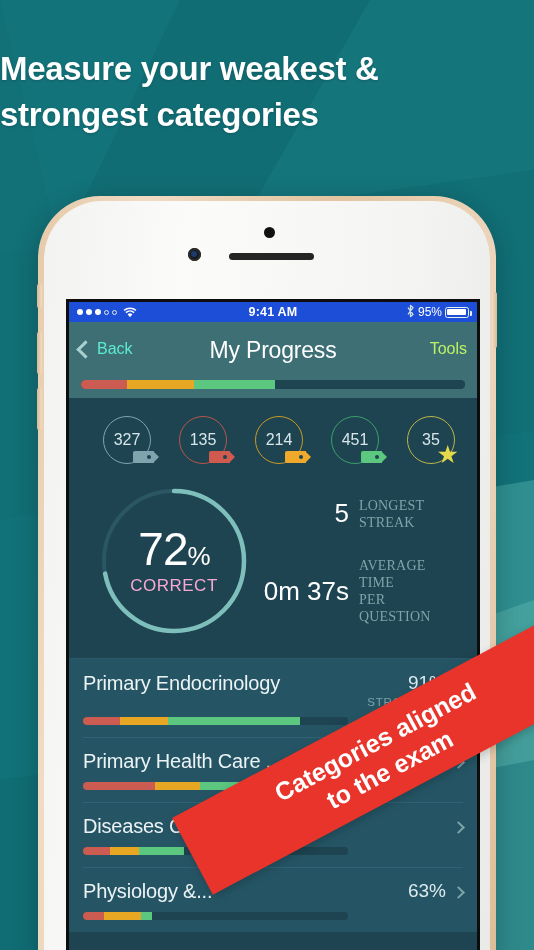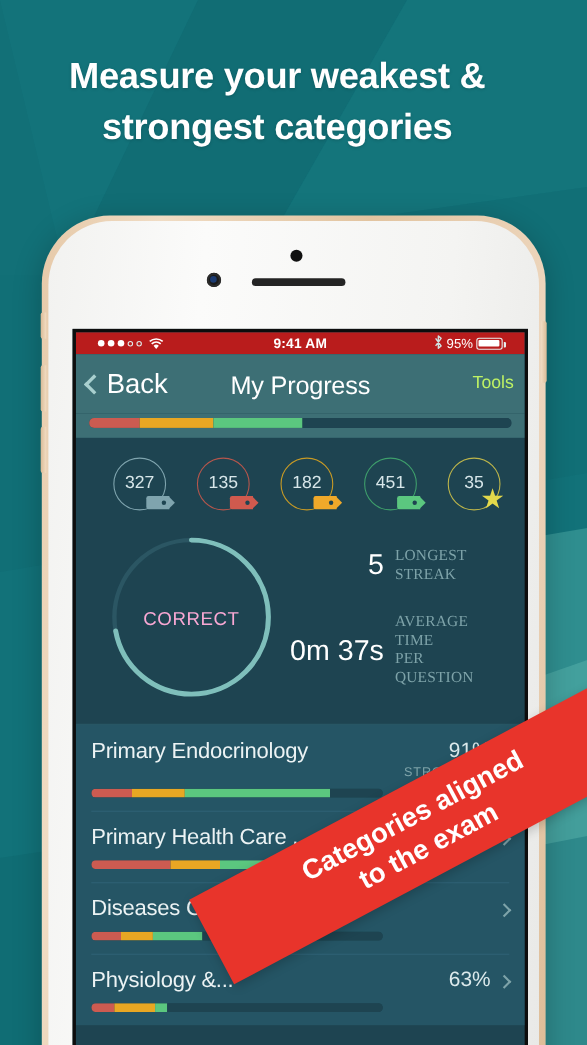--- a/index.html
+++ b/index.html
@@ -10,21 +10,21 @@
     overflow:hidden;
     position:relative;
   }
 
   
   #bg { position:absolute; inset:0; z-index:0; }
 
   
   .headline {
     position:absolute; top:46px; left:0; width:504px;
-    z-index:5; text-align:center; color:#ffffff;
+    z-index:5; text-align:left; color:#ffffff;
     font-size:33px; font-weight:bold; line-height:1.38;
     letter-spacing:-0.3px;
     text-shadow:0 1px 3px rgba(0,0,0,.18);
   }
 
   
   .phone {
     position:absolute; left:38px; top:196px;
     width:458px; height:800px; z-index:6;
   }
@@ -69,22 +69,22 @@
   }
 
   
   .screen {
     position:absolute; left:22px; top:98px; width:414px; height:702px;
     background:#1E4451; overflow:hidden;
     border:3px solid #0d0d0d;
   }
 
   .statusbar {
-    height:20px; background:#b91c1c; color:#fff;
-    display:flex; align-items:center; padding:0 20px;
+    height:20px; background:#1d4ed8; color:#fff;
+    display:flex; align-items:center; padding:0 8px;
     font-size:12px; position:relative;
   }
   .sb-dots { display:flex; align-items:center; gap:3px; }
   .dot { width:6px; height:6px; border-radius:50%; background:#fff; }
   .dot.hollow { background:transparent; border:1px solid #dfeaea; width:5px; height:5px; }
   .sb-wifi { margin-left:6px; display:flex; align-items:flex-end; }
   .sb-time {
     position:absolute; left:0; right:0; text-align:center;
     font-size:12.5px; font-weight:bold; letter-spacing:.2px;
   }
@@ -101,21 +101,21 @@
     width:2.2px; height:5px; background:#e7f0f0; border-radius:0 1px 1px 0;
   }
   .battery i { display:block; height:100%; width:95%; background:#fff; border-radius:1px; }
 
   .navbar {
     height:54px; background:#3D6F75; position:relative;
     display:flex; align-items:center; padding:0 10px;
   }
   .nav-back {
     display:flex; align-items:center; gap:2px;
-    color:#ffffff; font-size:25px; font-weight:300;
+    color:#5eead4; font-size:16px; font-weight:300;
   }
   .chev-back { width:13px; height:13px; border-left:3px solid #a9d0cf; border-bottom:3px solid #a9d0cf;
                transform:rotate(45deg); margin-right:3px; }
   .nav-center {
     position:absolute; left:0; right:0; top:16px; text-align:center; pointer-events:none;
   }
   .nav-title { color:#ffffff; font-size:23px; font-weight:400; line-height:1.1; letter-spacing:-.2px; }
   .nav-sub {
     margin-top:1px; font-size:11.5px; color:#c2d9d9;
     display:flex; align-items:center; justify-content:center; gap:4px;
@@ -304,21 +304,21 @@
             </div>
             <div class="badge" data-name="badge-incorrect">
               <div class="ring" data-name="badge-ring" style="border-color:#B5564C"></div>
               <div class="num" data-name="badge-value">135</div>
               <div class="tag" data-name="tag-icon" style="background: rgb(208, 90, 78); --c: #D05A4E;">
                 <i></i>
               </div>
             </div>
             <div class="badge" data-name="badge-partial">
               <div class="ring" data-name="badge-ring" style="border-color:#C79A25"></div>
-              <div class="num" data-name="badge-value">182</div>
+              <div class="num" data-name="badge-value">214</div>
               <div class="tag" data-name="tag-icon" style="background: rgb(240, 169, 42); --c: #F0A92A;">
                 <i></i>
               </div>
             </div>
             <div class="badge" data-name="badge-correct">
               <div class="ring" data-name="badge-ring" style="border-color:#3E9E6B"></div>
               <div class="num" data-name="badge-value">451</div>
               <div class="tag" data-name="tag-icon" style="background: rgb(91, 199, 127); --c: #5BC77F;">
                 <i></i>
               </div>
@@ -330,20 +330,21 @@
             </div>
           </div>
 
         <div class="stats" data-name="stats-section">
           <div class="ringbox" data-name="score-ring">
             <svg width="170" height="162" viewBox="0 0 170 162">
               <circle cx="85" cy="81" r="70" fill="none" stroke="#2B5663" stroke-width="4"></circle>
               <circle id="score-arc" cx="85" cy="81" r="70" fill="none" stroke="#7FBFBB" stroke-width="4.5" stroke-linecap="round" transform="rotate(-90 85 81)" stroke-dasharray="439.822971502571" stroke-dashoffset="123.1504320207199"></circle>
             </svg>
             <div class="ring-center" data-name="score-ring-center">
+              <div class="pct" data-name="score-percent"><span data-name="score-number">72</span><small data-name="score-symbol">%</small></div>
               <div class="pct-label" data-name="score-label">CORRECT</div>
             </div>
           </div>
           <div class="stat-list" id="stat-list" data-name="stat-list">
               <div class="stat-row" data-name="stat-longest-streak">
                 <div class="stat-val" data-name="stat-value">5</div>
                 <div class="stat-key" data-name="stat-label">LONGEST<br>STREAK</div>
               </div>
               <div class="stat-row" data-name="stat-average-time">
                 <div class="stat-val" data-name="stat-value">0m 37s</div>

